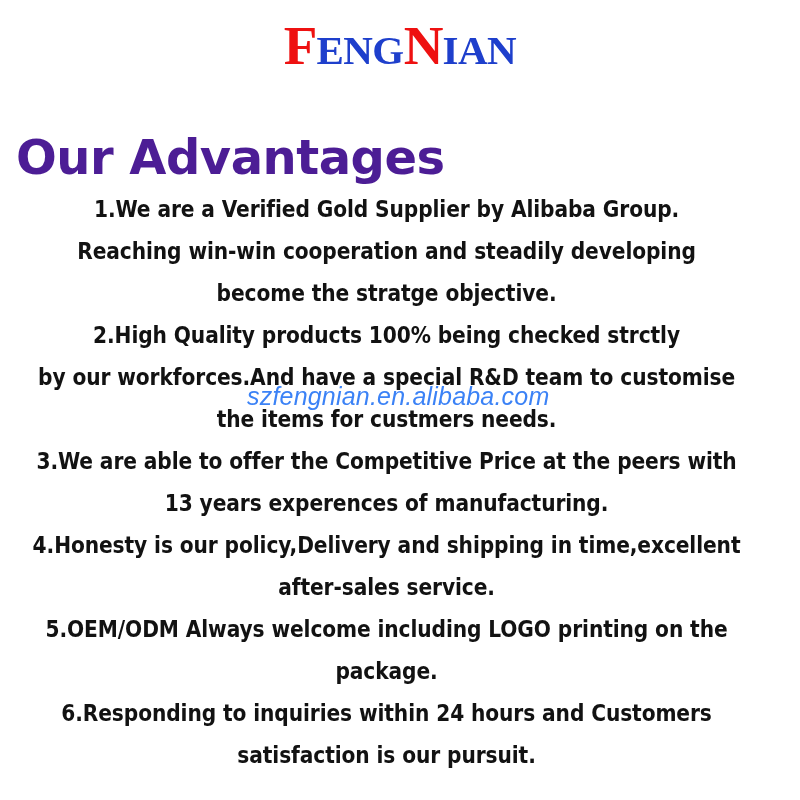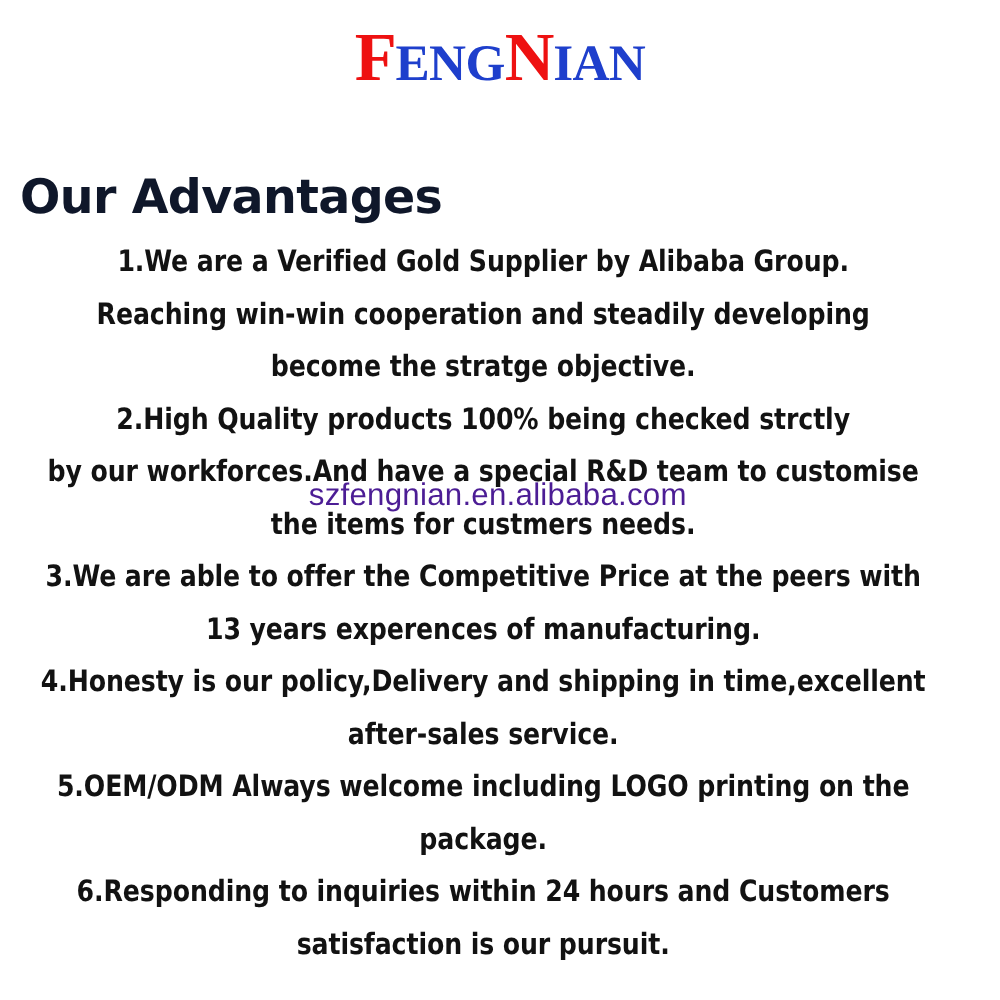--- a/index.html
+++ b/index.html
@@ -39,26 +39,26 @@
   }
   #logo .sm {            
     font-size: 41px;
     letter-spacing: -0.5px;
   }
 
   
   #heading {
     position: absolute;
     left: 16px;
-    top: 113px;
+    top: 101px;
     font-family: "DejaVu Sans", "Liberation Sans", sans-serif;
     font-weight: bold;
-    font-size: 38px;
+    font-size: 48px;
     line-height: 1;
-    color: #0f172a;
+    color: #4c1d95;
     letter-spacing: -0.5px;
     white-space: nowrap;
   }
 
   
   #body-lines {
     position: absolute;
     left: 16px;
     top: 188px;
     width: 776px;
@@ -79,25 +79,26 @@
 
   
   #watermark {
     position: absolute;
     left: 247px;
     top: 384px;
     font-family: "Liberation Sans", "DejaVu Sans", sans-serif;
     font-weight: normal;
     font-size: 25px;
     line-height: 1;
-    color: #4c1d95;
+    color: #3b82f6;
     white-space: nowrap;
     letter-spacing: 0.2px;
     user-select: none;
     pointer-events: none;
+    font-style: italic;
   }
 </style>
 </head>
 <body>
 
 <div id="page">
 
   <div id="logo">
     <span class="lg" style="color:#EE1111">F</span><span class="sm" style="color:#1E3FCC">ENG</span><span class="lg" style="color:#EE1111">N</span><span class="sm" style="color:#1E3FCC">IAN</span>
   </div>

